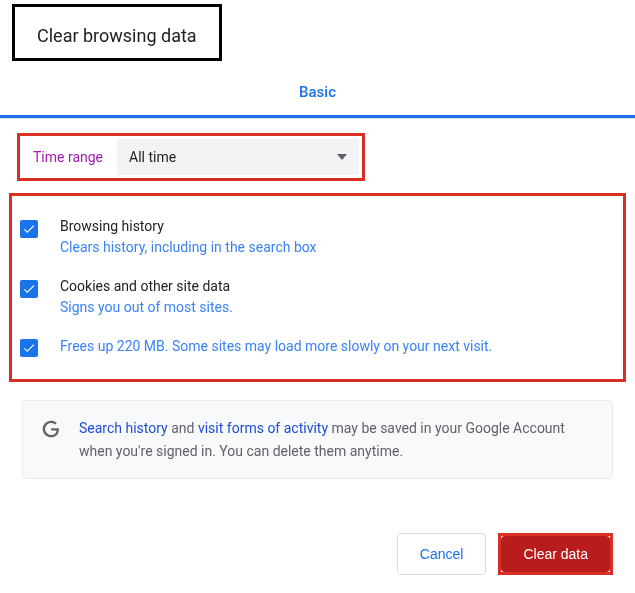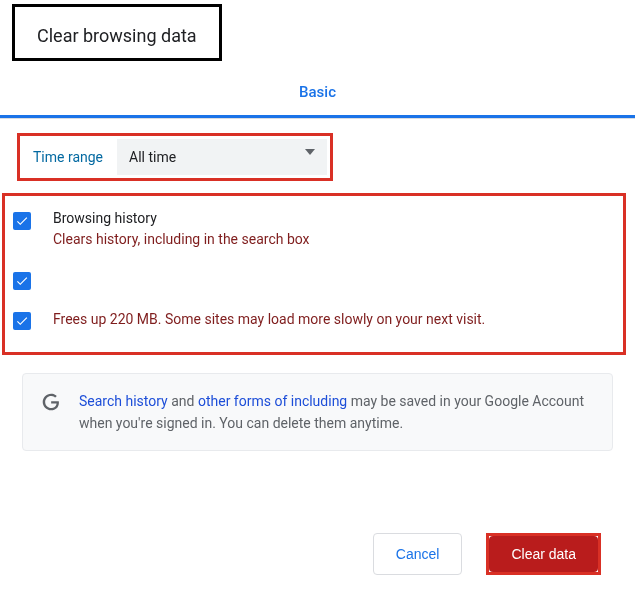--- a/index.html
+++ b/index.html
@@ -39,37 +39,38 @@
       border-bottom: 3px solid #1a73e8;
     }
     .time-range-row {
       display: inline-flex;
       align-items: center;
       margin: 14px 0 0 17px;
       border: 3px solid #d93025;
       padding: 3px;
     }
     .time-range-label {
-      color: #0369a1;
+      color: #a21caf;
       padding: 10px 14px 10px 10px;
       font-size: 14px;
     }
     .time-range-select {
       display: flex;
+      align-items: center;
       justify-content: space-between;
       background: #f1f3f4;
       padding: 10px 12px;
-      width: 210px;
+      width: 242px;
       cursor: pointer;
       color: #202124;
     }
     .options-box {
       border: 3px solid #d93025;
-      margin: 12px 9px 0 2px;
-      padding: 4px 8px 12px 8px;
+      margin: 12px 9px 0 9px;
+      padding: 12px 8px 12px 8px;
     }
     .option-row {
       display: flex;
       align-items: flex-start;
       padding: 10px 0;
     }
     .checkbox {
       width: 18px;
       height: 18px;
       background: #1a73e8;
@@ -84,21 +85,21 @@
     }
     .checkbox svg { width: 14px; height: 14px; }
     .option-text { flex: 1; }
     .option-title {
       font-size: 14px;
       color: #202124;
       margin-bottom: 4px;
     }
     .option-desc {
       font-size: 14px;
-      color: #7f1d1d;
+      color: #3b82f6;
       line-height: 1.4;
     }
     .info-box {
       display: flex;
       align-items: flex-start;
       background: #f8f9fa;
       border: 1px solid #e8eaed;
       border-radius: 4px;
       margin: 18px 22px 0 22px;
       padding: 16px 18px;
@@ -115,24 +116,24 @@
       color: #5f6368;
       line-height: 1.6;
     }
     .info-text .link {
       color: #1d4ed8;
       cursor: pointer;
       text-align: center;
     }
     .buttons {
       position: absolute;
-      right: 34px;
+      right: 22px;
       bottom: 18px;
       display: flex;
-      gap: 24px;
+      gap: 12px;
     }
     .btn {
       padding: 10px 22px;
       border-radius: 4px;
       font-size: 14px;
       font-weight: 500;
       cursor: pointer;
       border: none;
     }
     .btn-cancel {
@@ -186,40 +187,44 @@
       <div class="option-desc">Clears history, including in the search box</div>
     </div>
   </div>
 
   <div class="option-row">
     <div class="checkbox">
       <svg viewBox="0 0 24 24">
           <path fill="#fff" d="M9 16.17 4.83 12l-1.42 1.41L9 19 21 7l-1.41-1.41z"></path>
         </svg>
     </div>
+    <div class="option-text">
+      <div class="option-title">Cookies and other site data</div>
+      <div class="option-desc">Signs you out of most sites.</div>
+    </div>
   </div>
 
   <div class="option-row">
     <div class="checkbox">
       <svg viewBox="0 0 24 24">
           <path fill="#fff" d="M9 16.17 4.83 12l-1.42 1.41L9 19 21 7l-1.41-1.41z"></path>
         </svg>
     </div>
     <div class="option-text">
       <div class="option-desc">Frees up 220 MB. Some sites may load more slowly on your next visit.</div>
     </div>
   </div>
 </div>
 
 <div class="info-box">
   <svg class="g-icon" viewBox="0 0 24 24">
     <path fill="#5f6368" d="M21.35 11.1h-9.17v2.73h6.51c-.33 3.81-3.5 5.44-6.5 5.44C8.36 19.27 5 16.25 5 12c0-4.1 3.2-7.27 7.2-7.27 3.09 0 4.9 1.97 4.9 1.97L19 4.72S16.56 2 12.1 2C6.42 2 2.03 6.8 2.03 12c0 5.05 4.13 10 10.22 10 5.35 0 9.25-3.67 9.25-9.09 0-1.15-.15-1.81-.15-1.81z"></path>
   </svg>
   <div class="info-text">
-    <span class="link">Search history</span><span> and </span><span class="link">other forms of including</span><span> may be saved in your Google Account when you're signed in. You can delete them anytime.</span>
+    <span class="link">Search history</span><span> and </span><span class="link">visit forms of activity</span><span> may be saved in your Google Account when you're signed in. You can delete them anytime.</span>
   </div>
 </div>
 
 <div class="buttons">
   <button class="btn btn-cancel">Cancel</button>
   <span class="btn-clear-wrap">
     <button class="btn btn-clear">Clear data</button>
   </span>
 </div>
 

